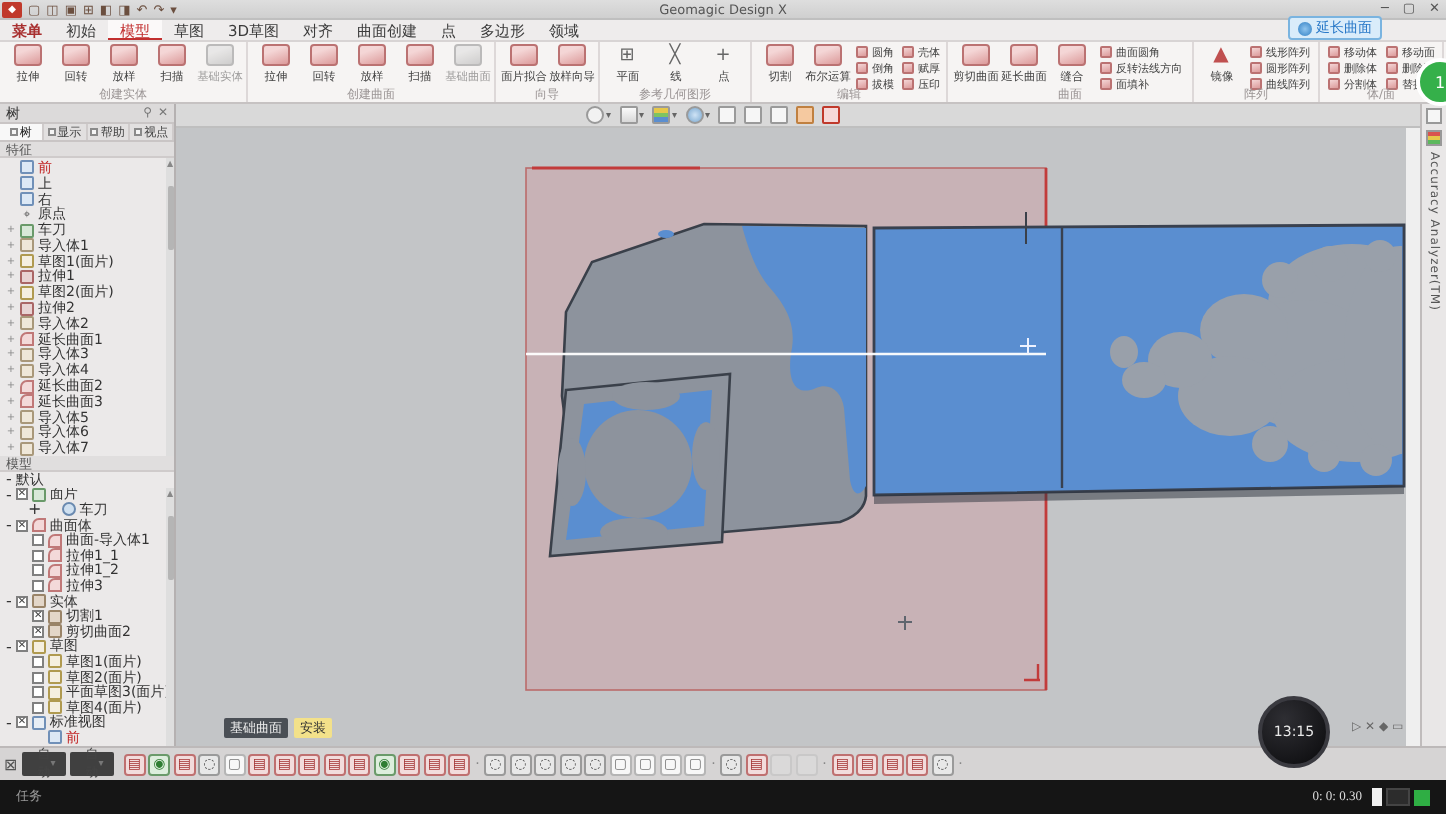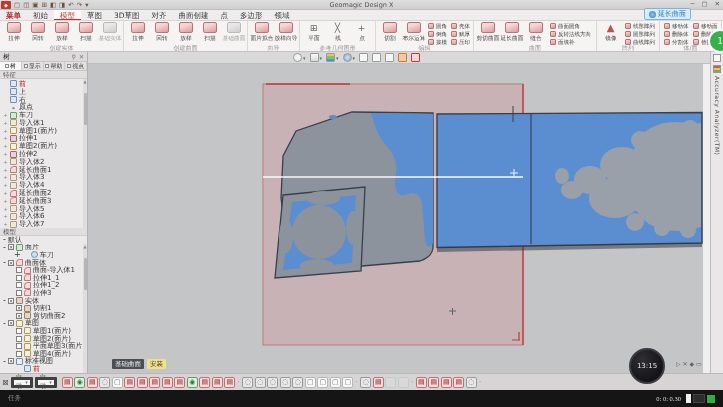--- a/index.html
+++ b/index.html
@@ -93,21 +93,21 @@
 
   
   .rightstrip{position:absolute;left:710px;top:52px;width:13px;height:321px;background:#e9e7e7;border-left:1px solid #c0bcbc;display:flex;flex-direction:column;align-items:center;padding-top:2px;gap:3px;}
   .rs-ic1{width:8px;height:8px;border:1px solid #999;background:#f6f6f6;}
   .rs-ic2{width:8px;height:8px;background:linear-gradient(180deg,#d9534f 33%,#e6c84a 33% 66%,#5cb85c 66%);border:1px solid #999;}
   .rs-label{writing-mode:vertical-rl;font-size:6px;color:#555;letter-spacing:0.5px;white-space:nowrap;}
 
   
   .bottombar{position:absolute;left:0;top:373px;width:723px;height:17px;background:#d6d4d4;border-top:1px solid #bdb9b9;display:flex;align-items:center;gap:2px;padding-left:2px;}
   .sel-ic{font-size:8px;color:#555;}
-  .combo{width:22px;height:11px;background:#f6f6f6;border:3px solid #404040;border-radius:1px;display:flex;align-items:center;justify-content:space-between;padding:0 2px;font-size:6.5px;color:#444;}
+  .combo{width:22px;height:11px;background:#f6f6f6;border:6px solid #404040;border-radius:1px;display:flex;align-items:center;justify-content:space-between;padding:0 2px;font-size:6.5px;color:#444;}
   .combo .ar{font-size:5px;color:#777;}
   .bt-row{display:flex;align-items:center;gap:1.5px;margin-left:3px;}
   .bt-ico{width:11px;height:11px;border-radius:2px;display:flex;align-items:center;justify-content:center;font-size:7px;}
   .bt-ico.red{background:#f2dcdc;border:1px solid #bf7070;color:#a33333;}
   .bt-ico.red::after{content:"▤";}
   .bt-ico.green{background:#ddeedd;border:1px solid #6a9a6a;color:#2e7d32;}
   .bt-ico.green::after{content:"◉";}
   .bt-ico.gray{background:#e8e8e8;border:1px solid #9a9a9a;color:#555;}
   .bt-ico.gray::after{content:"◌";}
   .bt-ico.light{background:#f8f8f8;border:1px solid #b5b5b5;color:#777;}

